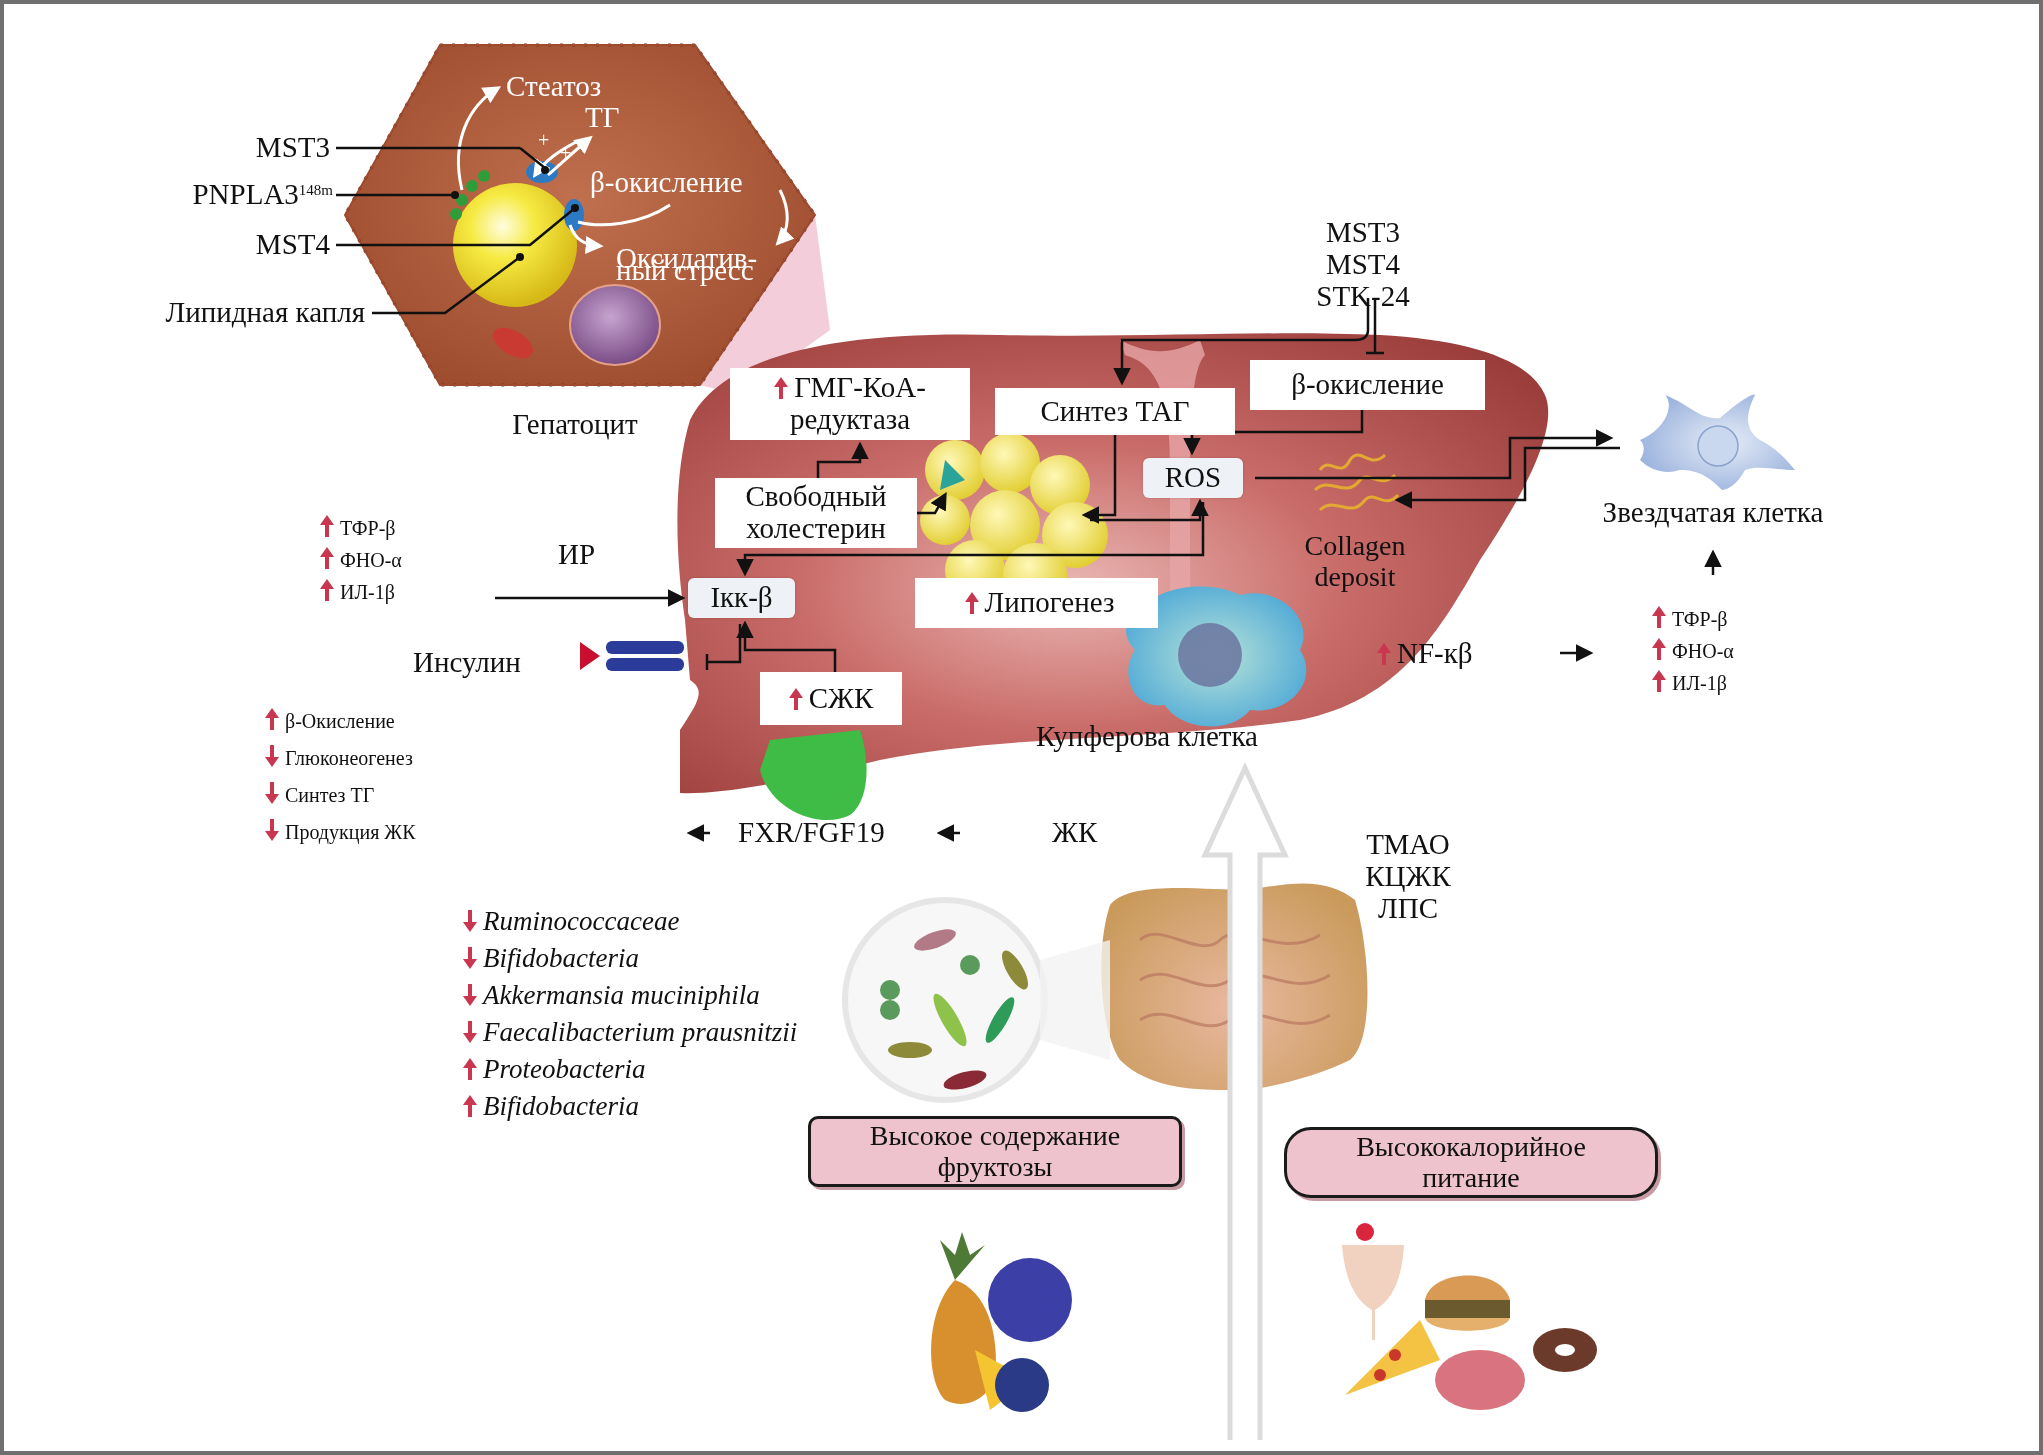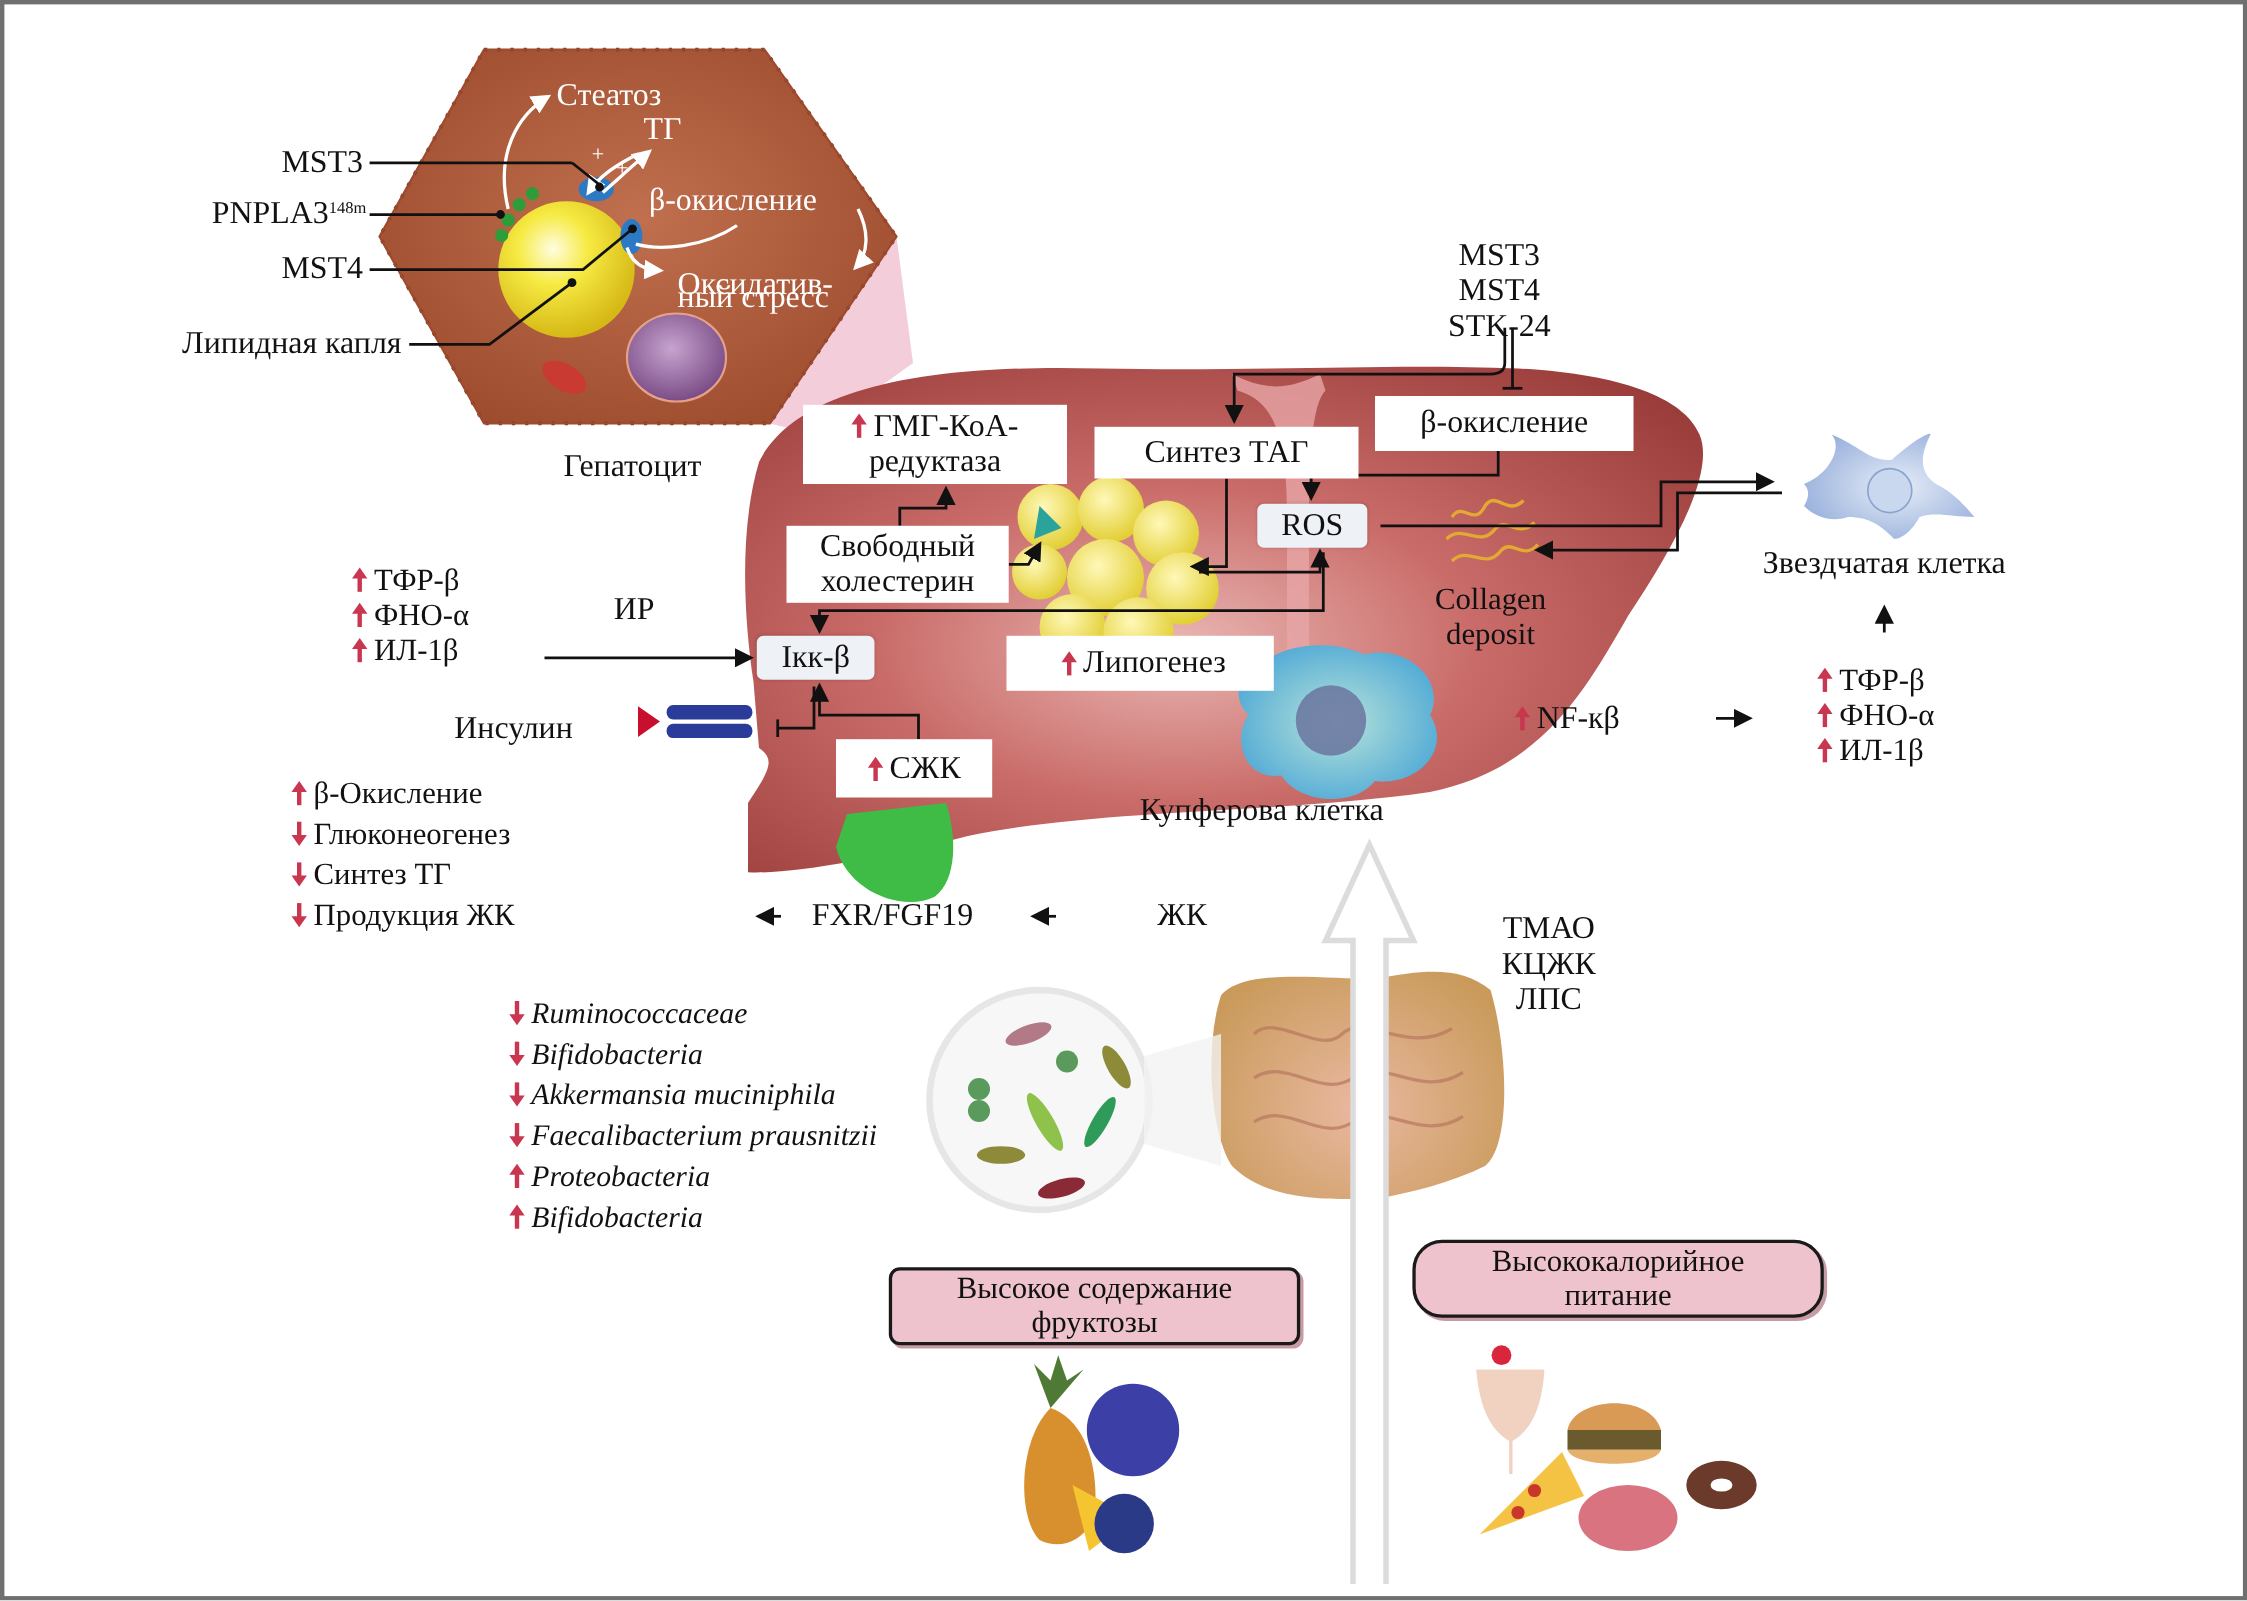--- a/index.html
+++ b/index.html
@@ -17,21 +17,21 @@
          font-size:29px; line-height:1.1; padding:2px 8px; }
   .box.soft { background:#eef1f6; border-radius:6px; box-shadow:0 0 3px rgba(0,0,0,0.15); }
   .pinkbox { position:absolute; background:#eec3cd; border:3px solid #1a1a1a; border-radius:10px;
              box-sizing:border-box; display:flex; align-items:center; justify-content:center;
              text-align:center; font-size:28px; line-height:1.1; box-shadow:3px 3px 0 #c89aa4; }
   .arr-up, .arr-down { display:inline-block; width:14px; height:22px; position:relative; margin-right:6px; vertical-align:-2px; }
   .arr-up::before { content:""; position:absolute; left:5px; top:8px; width:4px; height:14px; background:#c8374f; }
   .arr-up::after { content:""; position:absolute; left:0; top:0; border-left:7px solid transparent; border-right:7px solid transparent; border-bottom:10px solid #c8374f; }
   .arr-down::before { content:""; position:absolute; left:5px; top:0; width:4px; height:14px; background:#c8374f; }
   .arr-down::after { content:""; position:absolute; left:0; top:12px; border-left:7px solid transparent; border-right:7px solid transparent; border-top:10px solid #c8374f; }
-  .list { position:absolute; font-size:28px; line-height:36px; }
+  .list { position:absolute; font-size:20px; line-height:36px; }
   .list .row { white-space:nowrap; }
   .italic { font-style:italic; }
   sup { font-size:15px; vertical-align:9px; }
 </style>
 </head>
 <body>
 
 <div class="frame"></div>
 
 <svg class="art" width="2043" height="1455" viewBox="0 0 2043 1455">
@@ -331,20 +331,20 @@
 
 <div class="list italic" style="left:463px; top:903px; line-height:37px; font-size:27px;">
   <div class="row"><span class="arr-down"></span><span>Ruminococcaceae</span></div>
   <div class="row"><span class="arr-down"></span><span>Bifidobacteria</span></div>
   <div class="row"><span class="arr-down"></span><span>Akkermansia muciniphila</span></div>
   <div class="row"><span class="arr-down"></span><span>Faecalibacterium prausnitzii</span></div>
   <div class="row"><span class="arr-up"></span><span>Proteobacteria</span></div>
   <div class="row"><span class="arr-up"></span><span>Bifidobacteria</span></div>
 </div>
 
-<div class="pinkbox" style="left:808px; top:1152px; width:374px; height:71px; flex-direction:column;">
+<div class="pinkbox" style="left:808px; top:1116px; width:374px; height:71px; flex-direction:column;">
   <div>Высокое содержание</div>
   <div>фруктозы</div>
 </div>
 <div class="pinkbox" style="left:1284px; top:1127px; width:374px; height:71px; flex-direction:column;border-radius:27px;">
   <div>Высококалорийное</div>
   <div>питание</div>
 </div>
 
 </body></html>

